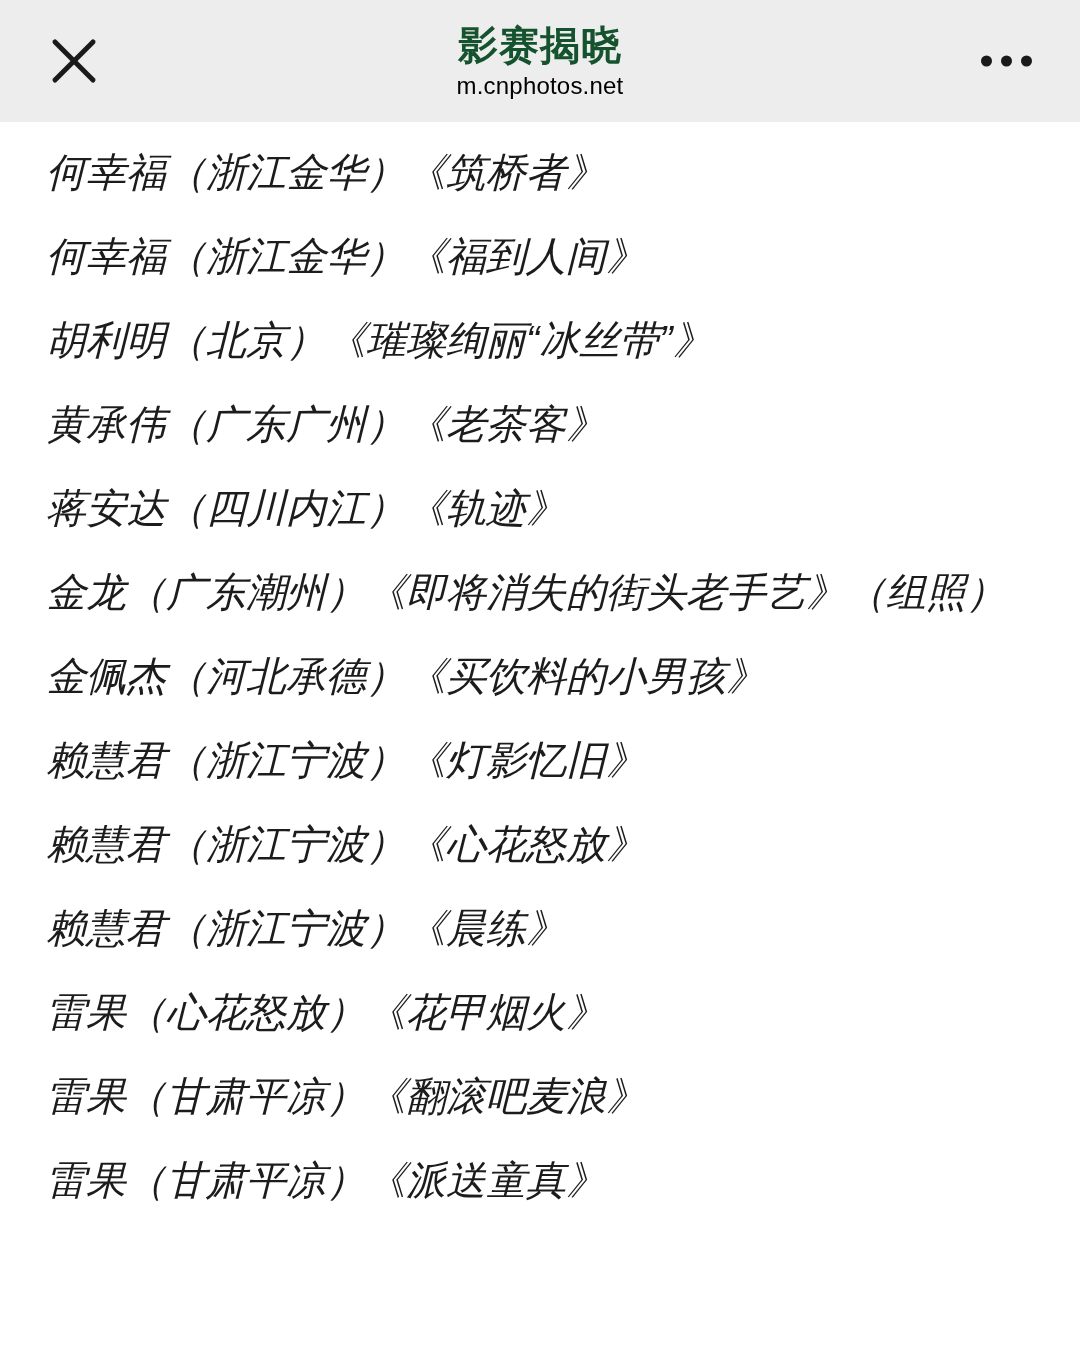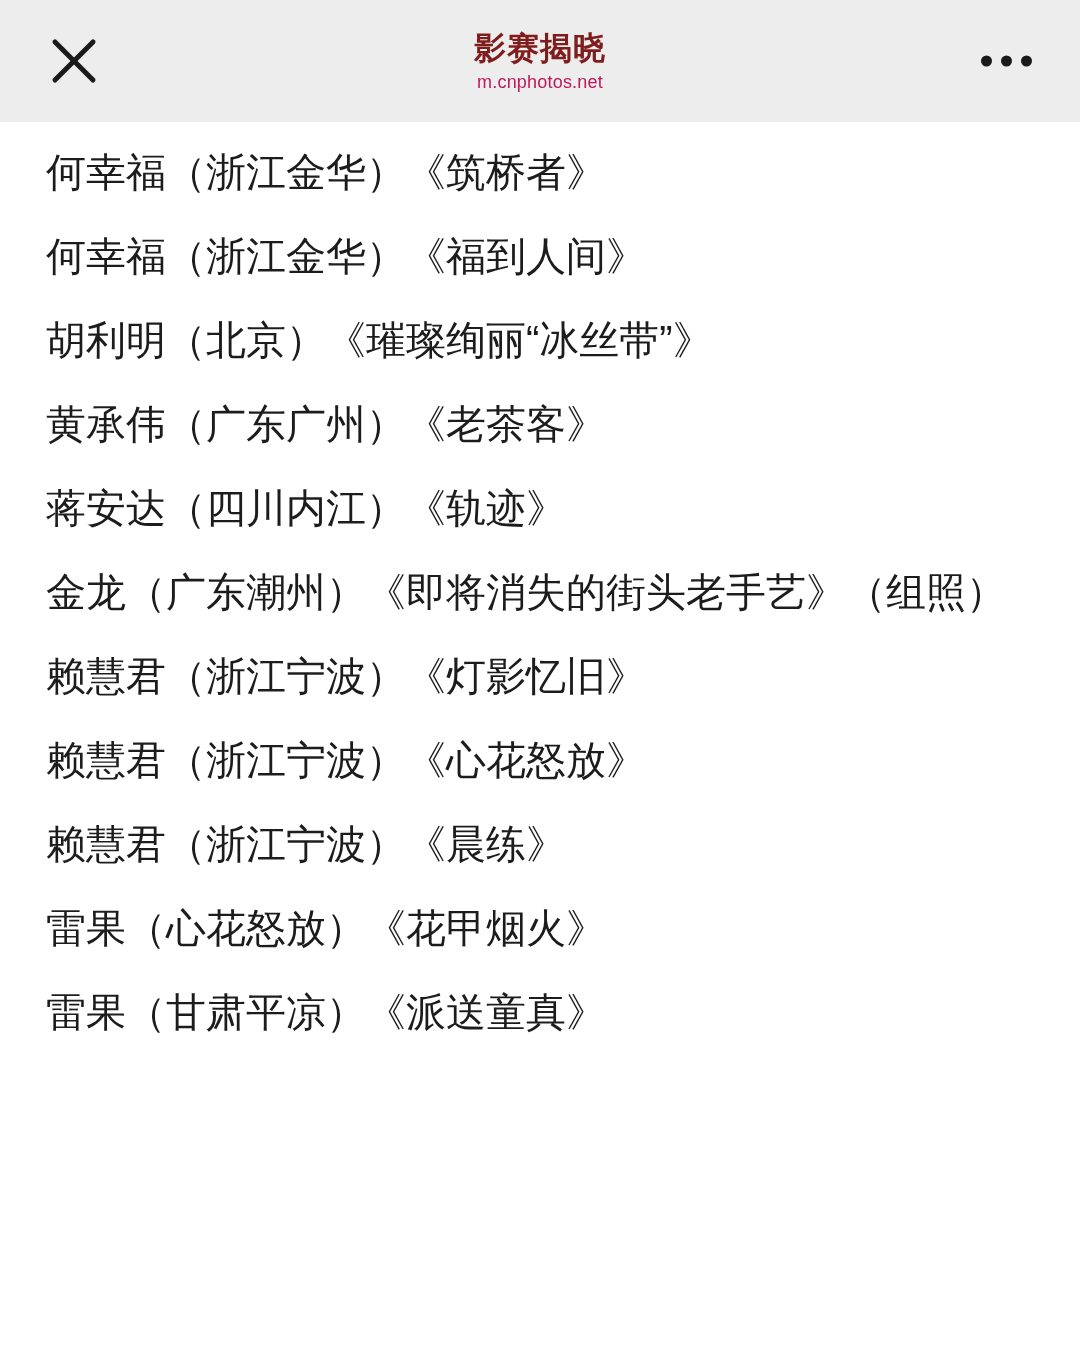--- a/index.html
+++ b/index.html
@@ -39,29 +39,29 @@
   }
   .nav-close svg { display: block; }
   .nav-titles {
     display: flex;
     flex-direction: column;
     align-items: center;
     justify-content: center;
     line-height: 1;
   }
   .nav-title {
-    font-size: 32px;
+    font-size: 40px;
     font-weight: bold;
-    color: #7f1d1d;
+    color: #14532d;
     letter-spacing: 1px;
   }
   .nav-subtitle {
     margin-top: 9px;
-    font-size: 18px;
-    color: #be185d;
+    font-size: 24px;
+    color: #000000;
     letter-spacing: 0.2px;
   }
   .nav-more {
     position: absolute;
     right: 44px;
     top: 50%;
     transform: translateY(-50%);
     display: flex;
     align-items: center;
     gap: 9px;
@@ -72,20 +72,21 @@
     width: 11px;
     height: 11px;
     border-radius: 50%;
     background: #1a1a1a;
   }
 
   
   .content {
     padding: 0 46px;
     box-sizing: border-box;
+    font-style: italic;
   }
   .entry {
     font-size: 40px;
     line-height: 84px;
     color: #1c1c1c;
     letter-spacing: 0px;
     white-space: normal;
     word-break: break-word;
   }
   .entry:first-child {
@@ -113,18 +114,20 @@
   </div>
 </div>
 
 <div class="content">
   <div class="entry">何幸福（浙江金华）《筑桥者》</div>
   <div class="entry">何幸福（浙江金华）《福到人间》</div>
   <div class="entry">胡利明（北京）《璀璨绚丽“冰丝带”》</div>
   <div class="entry">黄承伟（广东广州）《老茶客》</div>
   <div class="entry">蒋安达（四川内江）《轨迹》</div>
   <div class="entry">金龙（广东潮州）《即将消失的街头老手艺》（组照）</div>
+  <div class="entry">金佩杰（河北承德）《买饮料的小男孩》</div>
   <div class="entry">赖慧君（浙江宁波）《灯影忆旧》</div>
   <div class="entry">赖慧君（浙江宁波）《心花怒放》</div>
   <div class="entry">赖慧君（浙江宁波）《晨练》</div>
   <div class="entry">雷果（心花怒放）《花甲烟火》</div>
+  <div class="entry">雷果（甘肃平凉）《翻滚吧麦浪》</div>
   <div class="entry">雷果（甘肃平凉）《派送童真》</div>
 </div>
 
 </body></html>

